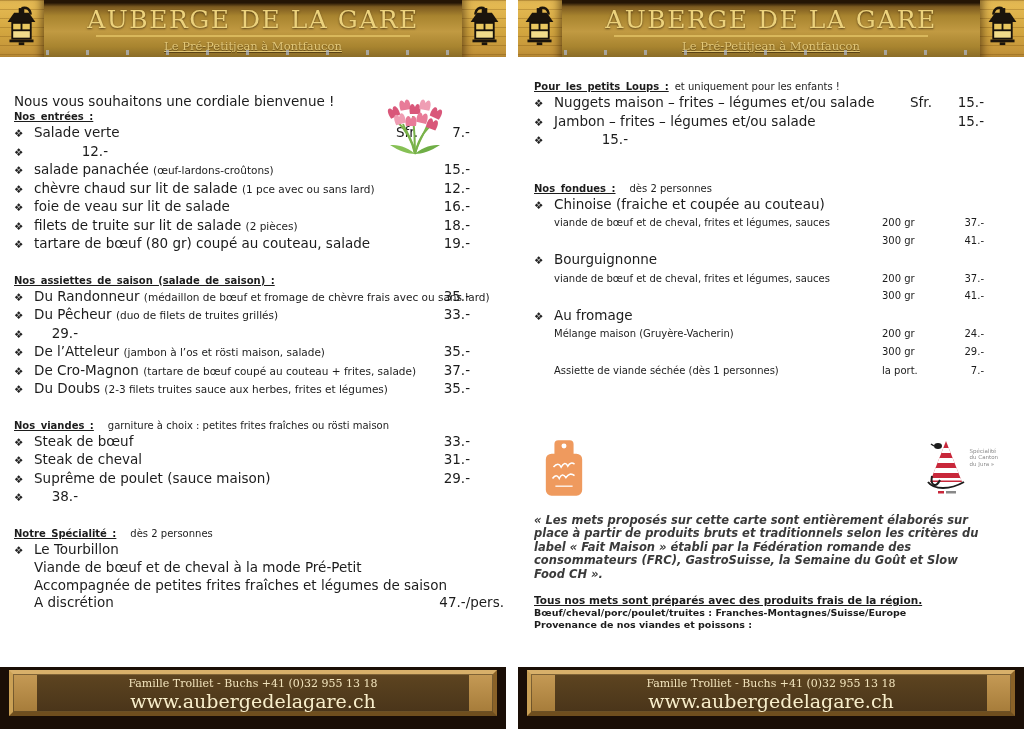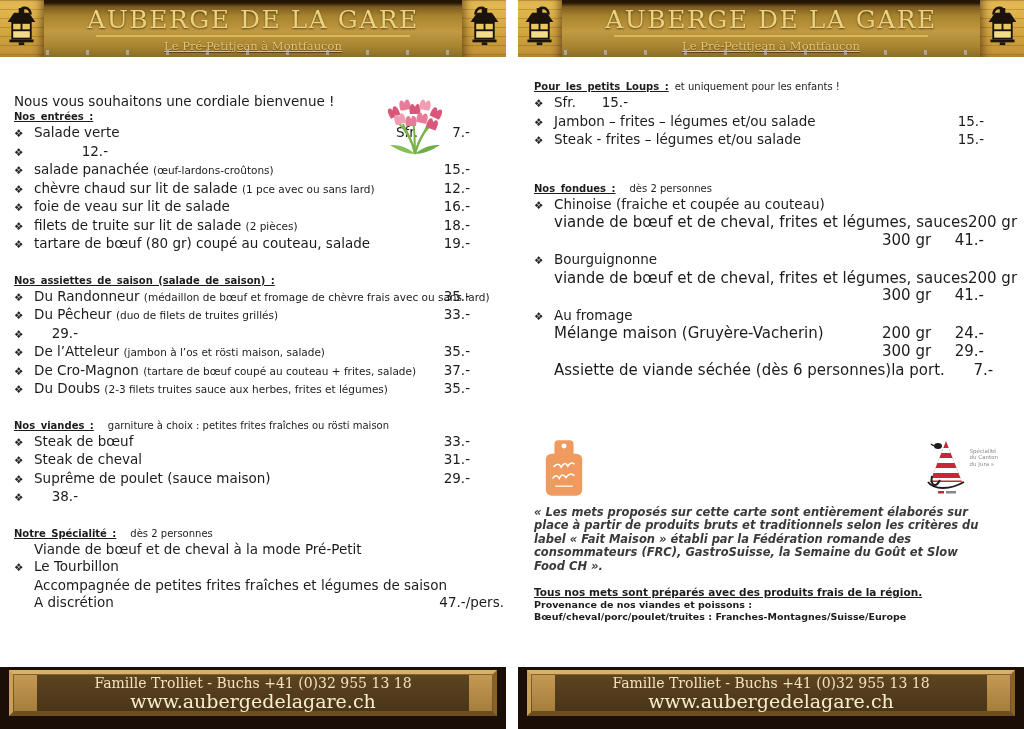--- a/index.html
+++ b/index.html
@@ -29,21 +29,21 @@
     background:repeating-linear-gradient(90deg,rgba(175,185,205,.7) 0 3px,rgba(0,0,0,0) 3px 40px);}
 
   
   .pfoot{position:absolute;left:0;right:0;bottom:0;height:62px;background:#1a0e06;}
   .wood-frame{position:absolute;left:9px;right:9px;top:3px;bottom:13px;
     background:linear-gradient(180deg,#c59a55,#a67c3a);
     border:4px solid;border-color:#d8b06a #8a6228 #6f4e1e #caa055;
     box-shadow:inset 0 0 0 1px rgba(0,0,0,.35);display:flex;}
   .wood-panel{flex:1;margin:1px 24px;background:linear-gradient(180deg,#5d4420,#4a351a);
     display:flex;flex-direction:column;justify-content:center;align-items:center;}
-  .foot-contact{font-family:"DejaVu Serif",serif;font-size:14px;color:#f1e3bc;line-height:15px;}
+  .foot-contact{font-family:"DejaVu Serif",serif;font-size:11px;color:#f1e3bc;line-height:15px;}
   .foot-site{font-family:"DejaVu Serif",serif;font-size:19px;color:#f8eecb;line-height:20px;}
 
   
   .content{position:relative;}
   .page.left .content{padding:0 36px 0 14px;}
   .page.right .content{padding:0 40px 0 16px;}
   .welcome{margin-top:36px;font-size:13.5px;}
   .tulips{position:absolute;top:5px;right:52px;}
   .sec{margin-top:21px;}
   .sec.first{margin-top:2px;}
@@ -52,32 +52,32 @@
   .sub{font-weight:normal;word-spacing:normal;margin-left:14px;}
   .r{display:flex;align-items:baseline;line-height:17.5px;font-size:13.5px;}
   .b{width:20px;flex:none;}
   .b::before{content:"\2756";font-size:10.5px;color:#222;}
   .n{flex:1;min-width:0;white-space:nowrap;}
   .nt{font-size:10.5px;}
   .c{width:30px;flex:none;font-size:13.5px;}
   .p{width:44px;flex:none;text-align:right;}
   .ind{padding-left:20px;}
   .sp{width:110px;flex:none;text-align:right;margin-right:-34px;}
-  .fr{display:flex;align-items:flex-end;line-height:17.5px;font-size:15px;}
+  .fr{display:flex;align-items:flex-end;line-height:17.5px;font-size:10px;}
   .fd{flex:1;padding-left:20px;white-space:nowrap;}
   .fq{width:58px;flex:none;}
   .fp{width:44px;flex:none;text-align:right;}
   .gap2{margin-top:2px;}
 
   .logos{margin-top:58px;display:flex;align-items:flex-start;height:64px;}
   .fm-board{margin-left:8px;}
   .logo-spacer{flex:1;}
   .jura{display:flex;align-items:flex-start;margin-right:-14px;}
   .jura-text{font-size:5.5px;line-height:6.5px;color:#8a8a8a;margin:10px 0 0 2px;}
-  .quote{margin-top:4px;font-size:11.5px;font-weight:bold;font-style:italic;color:#3a3a3a;line-height:13.5px;}
+  .quote{margin-top:12px;font-size:11.5px;font-weight:bold;font-style:italic;color:#3a3a3a;line-height:13.5px;}
   .smalls{margin-top:13px;}
   .sm1{font-size:10.5px;font-weight:bold;line-height:13px;text-decoration:underline;}
   .sm2{font-size:9.5px;font-weight:bold;line-height:12px;}
 </style>
 </head>
 <body>
 
 <div class="pages">
 
   <div class="page left">
@@ -252,25 +252,25 @@
           </div>
         <div class="r">
             <span class="b"></span>
             <span class="p">38.-</span>
           </div>
       </div>
 
       <div class="sec">
         <div class="h"><span class="hu">Notre Spécialité :</span><span class="sub">dès 2 personnes</span></div>
         <div class="r">
+            <span class="b"></span>
+            <span class="n">Le Tourbillon</span>
+          </div>
+        <div class="r">
             <span class="n ind">Viande de bœuf et de cheval à la mode Pré-Petit</span>
-          </div>
-        <div class="r">
-            <span class="b"></span>
-            <span class="n">Le Tourbillon</span>
           </div>
         <div class="r">
             <span class="n ind">Accompagnée de petites frites fraîches et légumes de saison</span>
           </div>
         <div class="r">
             <span class="n ind">A discrétion</span>
             <span class="sp">47.-/pers.</span>
           </div>
       </div>
     </div>
@@ -317,32 +317,32 @@
       <div class="banner-sub">Le Pré-Petitjean à Montfaucon</div>
       <div class="lights"></div>
     </div>
 
     <div class="content">
 
       <div class="sec" style="margin-top:24px;">
         <div class="h"><span class="hu">Pour les petits Loups :</span><span class="sub" style="margin-left:6px;">et uniquement pour les enfants !</span></div>
         <div class="r">
             <span class="b"></span>
+            <span class="n"><span>Nuggets maison – frites – légumes et/ou salade</span></span>
             <span class="c">Sfr.</span>
             <span class="p">15.-</span>
           </div>
         <div class="r">
             <span class="b"></span>
             <span class="n"><span>Jambon – frites – légumes et/ou salade</span></span>
             <span class="c"></span>
             <span class="p">15.-</span>
           </div>
         <div class="r">
             <span class="b"></span>
-            <span class="n"><span>Steak - frites – légumes et/ou salade</span></span>
             <span class="c"></span>
             <span class="p">15.-</span>
           </div>
       </div>
 
       <div class="sec" style="margin-top:33px;">
         <div class="h"><span class="hu">Nos fondues :</span><span class="sub">dès 2 personnes</span></div>
 
         <div class="r">
             <span class="b"></span>
@@ -383,21 +383,21 @@
             <span class="fq">200 gr</span>
             <span class="fp">24.-</span>
           </div>
         <div class="fr">
             <span class="fd"></span>
             <span class="fq">300 gr</span>
             <span class="fp">29.-</span>
           </div>
 
         <div class="fr gap2">
-            <span class="fd">Assiette de viande séchée (dès 6 personnes)</span>
+            <span class="fd">Assiette de viande séchée (dès 1 personnes)</span>
             <span class="fq">la port.</span>
             <span class="fp">7.-</span>
           </div>
       </div>
 
       <div class="logos">
         <svg class="fm-board" viewBox="0 0 46 62" width="44" height="60">
           <path d="M17,2 h12 a4,4 0 0 1 4,4 v10 h3 a6,6 0 0 1 6,6 v32 a6,6 0 0 1 -6,6 H10 a6,6 0 0 1 -6,-6 V22 a6,6 0 0 1 6,-6 h3 V6 a4,4 0 0 1 4,-4 Z" fill="#ef9a5e"></path>
           <circle cx="23" cy="8" r="2.6" fill="#ffffff"></circle>
           <path d="M12,30 q5,-6 8,0 q4,-7 7,-1 q3,-5 7,-2" stroke="#ffffff" stroke-width="1.6" fill="none"></path>
@@ -431,22 +431,22 @@
             <div>du Canton</div>
             <div>du Jura »</div>
           </div>
         </div>
       </div>
 
       <div class="quote">« Les mets proposés sur cette carte sont entièrement élaborés sur place à partir de produits bruts et traditionnels selon les critères du label « Fait Maison » établi par la Fédération romande des consommateurs (FRC), GastroSuisse, la Semaine du Goût et Slow Food CH ».</div>
 
       <div class="smalls">
         <div class="sm1">Tous nos mets sont préparés avec des produits frais de la région.</div>
+        <div class="sm2">Bœuf/cheval/porc/poulet/truites : Franches-Montagnes/Suisse/Europe</div>
         <div class="sm2">Provenance de nos viandes et poissons :</div>
-        <div class="sm2">Bœuf/cheval/porc/poulet/truites : Franches-Montagnes/Suisse/Europe</div>
       </div>
     </div>
 
     <div class="pfoot">
       <div class="wood-frame">
         <div class="wood-panel">
           <div class="foot-contact">Famille Trolliet - Buchs +41 (0)32 955 13 18</div>
           <div class="foot-site">www.aubergedelagare.ch</div>
         </div>
       </div>

